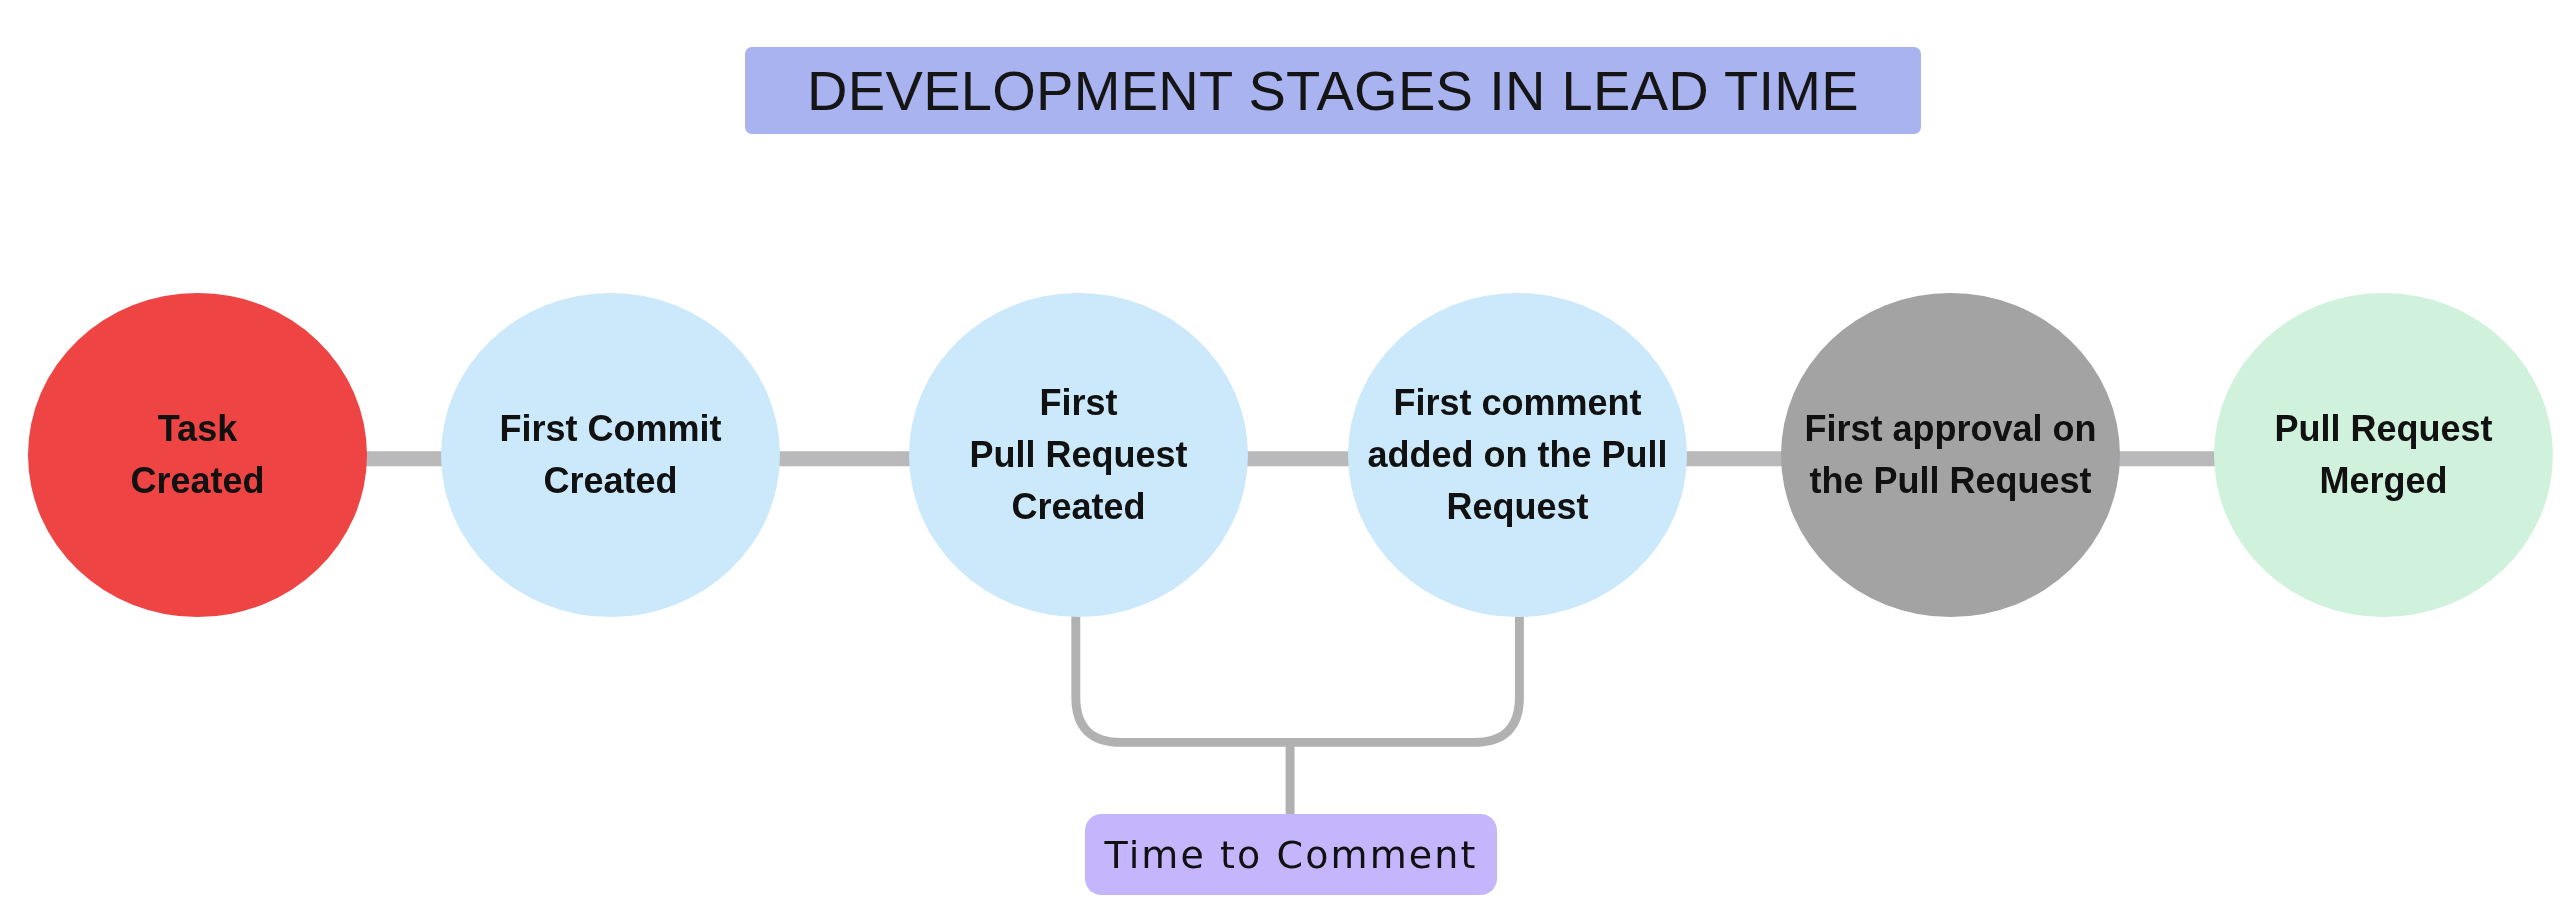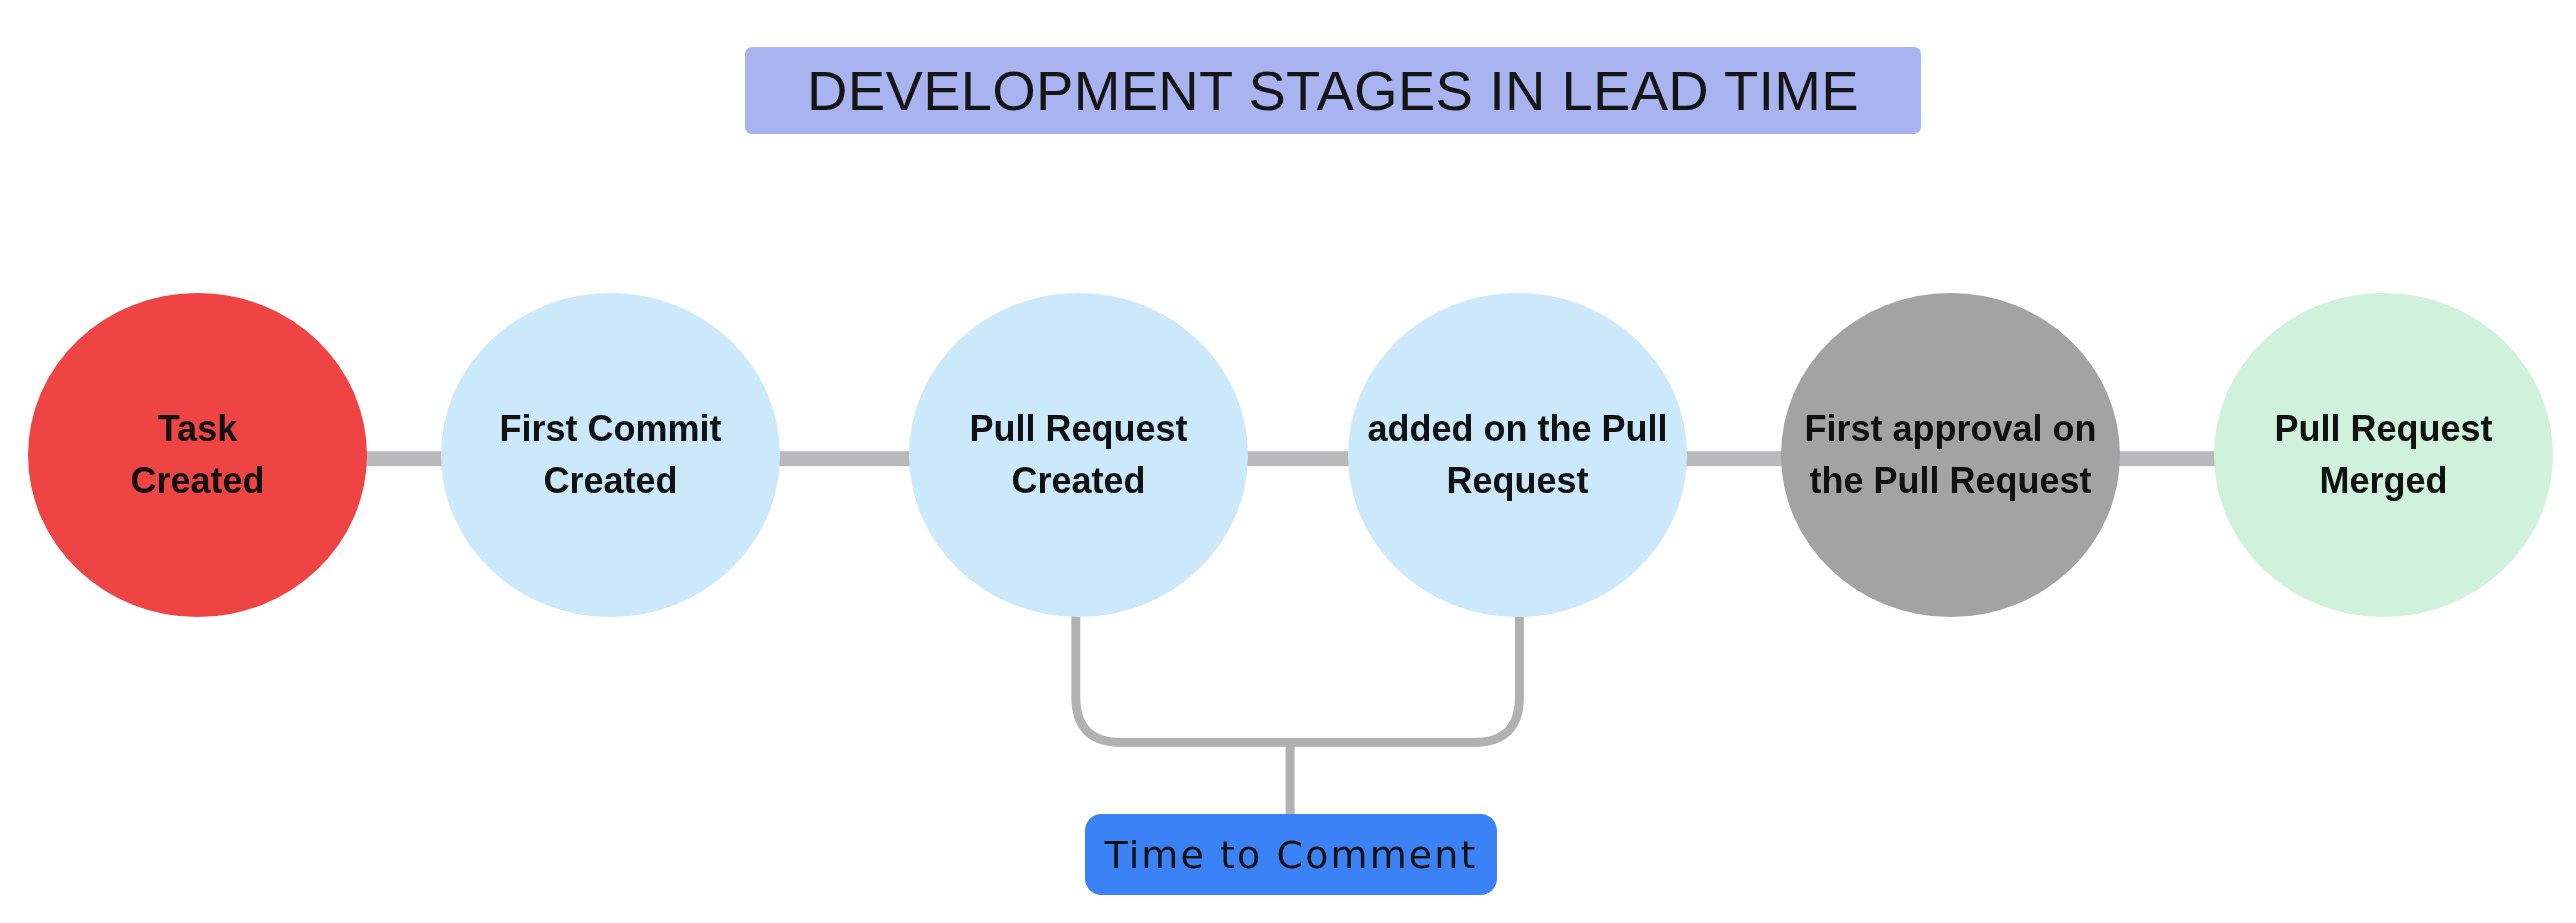--- a/index.html
+++ b/index.html
@@ -109,42 +109,44 @@
 
   <div class="stage s2" style="background: rgb(203, 233, 251);">
     <div class="lbl">
       <span>First Commit</span>
       <span>Created</span>
     </div>
   </div>
 
   <div class="stage s3" style="background: rgb(203, 233, 251);">
     <div class="lbl">
+      <span>First</span>
       <span>Pull Request</span>
       <span>Created</span>
     </div>
   </div>
 
   <div class="stage s4" style="background: rgb(203, 233, 251);">
     <div class="lbl">
+      <span>First comment</span>
       <span>added on the Pull</span>
       <span>Request</span>
     </div>
   </div>
 
   <div class="stage s5" style="background: #a3a3a3;">
     <div class="lbl">
       <span>First approval on</span>
       <span>the Pull Request</span>
     </div>
   </div>
 
   <div class="stage s6" style="background: rgb(208, 242, 221);">
     <div class="lbl">
       <span>Pull Request</span>
       <span>Merged</span>
     </div>
   </div>
 
-  <div class="annotation" style="background: #3b82f6;">Time to Comment</div>
+  <div class="annotation" style="background: #c4b5fd;">Time to Comment</div>
 
 </div>
 
 
 </body></html>

